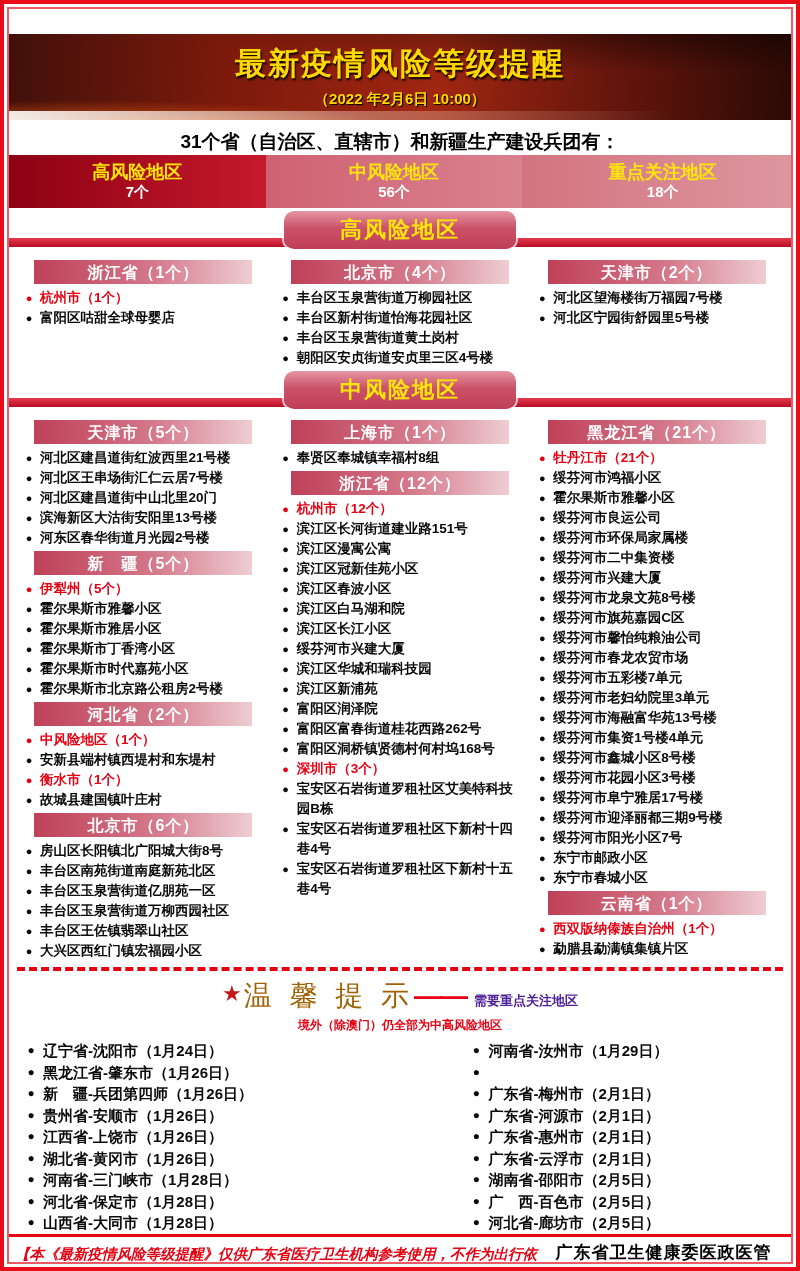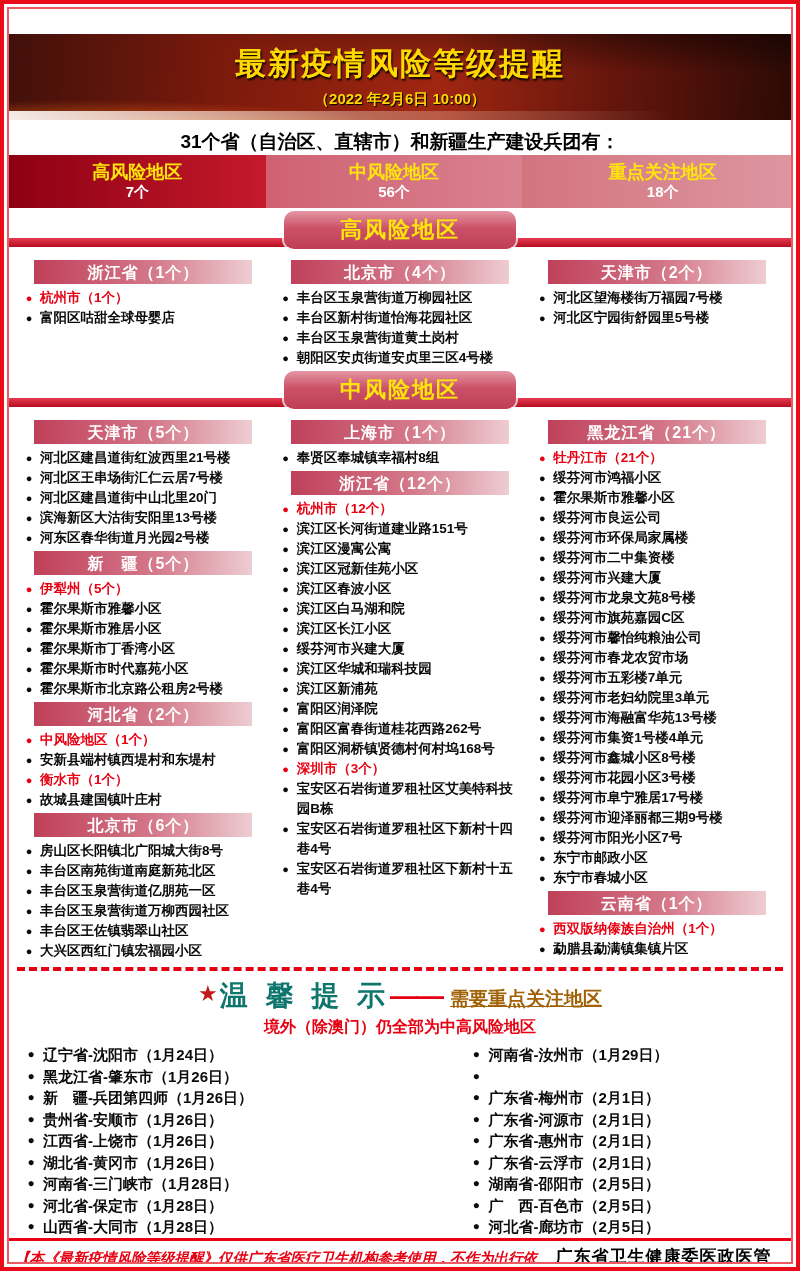--- a/index.html
+++ b/index.html
@@ -52,24 +52,24 @@
   .item .txt { flex:1; }
   .item.red .bullet, .item.red .txt { color:#e60012; }
 
   
   .divider { flex:none; border-top:4px dashed #e60012; margin:6px 8px 0; }
 
   
   .notice { flex:none; padding-top:6px; }
   .notice-title-row { text-align:center; white-space:nowrap; }
   .notice-star { color:#c21a1a; font-size:22px; vertical-align:4px; margin-right:2px; }
-  .notice-title { color:#0f766e; font-size:28px; font-weight:700; letter-spacing:5px; }
+  .notice-title { color:#a16207; font-size:28px; font-weight:400; letter-spacing:5px; }
   .notice-dash { color:#e60012; font-size:28px; font-weight:900; letter-spacing:-2px; }
-  .notice-sub { color:#a16207; font-size:19px; font-weight:bold; margin-left:8px;text-decoration:underline; }
-  .notice-note { text-align:center; color:#e60012; font-size:16px; font-weight:bold; margin-top:2px; }
+  .notice-sub { color:#4c1d95; font-size:13px; font-weight:bold; margin-left:8px; }
+  .notice-note { text-align:center; color:#e60012; font-size:12px; font-weight:bold; margin-top:2px; }
   .notice-cols { display:flex; padding:6px 4px 0 10px; }
   .ncol-left { flex:0 0 58%; }
   .ncol-right { flex:1; }
   .nitem { display:flex; font-size:15px; font-weight:bold; line-height:21.5px; color:#0a0a0a; }
   .nitem .bullet { flex:none; width:24px; text-align:center; font-size:12px; }
 
   
   .footer { flex:none; margin-top:auto; border-top:3px solid #e60012; display:flex; align-items:center;
     justify-content:space-between; padding:4px 6px 3px; }
   .disclaimer { color:#e60012; font-family:"Liberation Serif", serif; font-style:italic; font-weight:bold;

